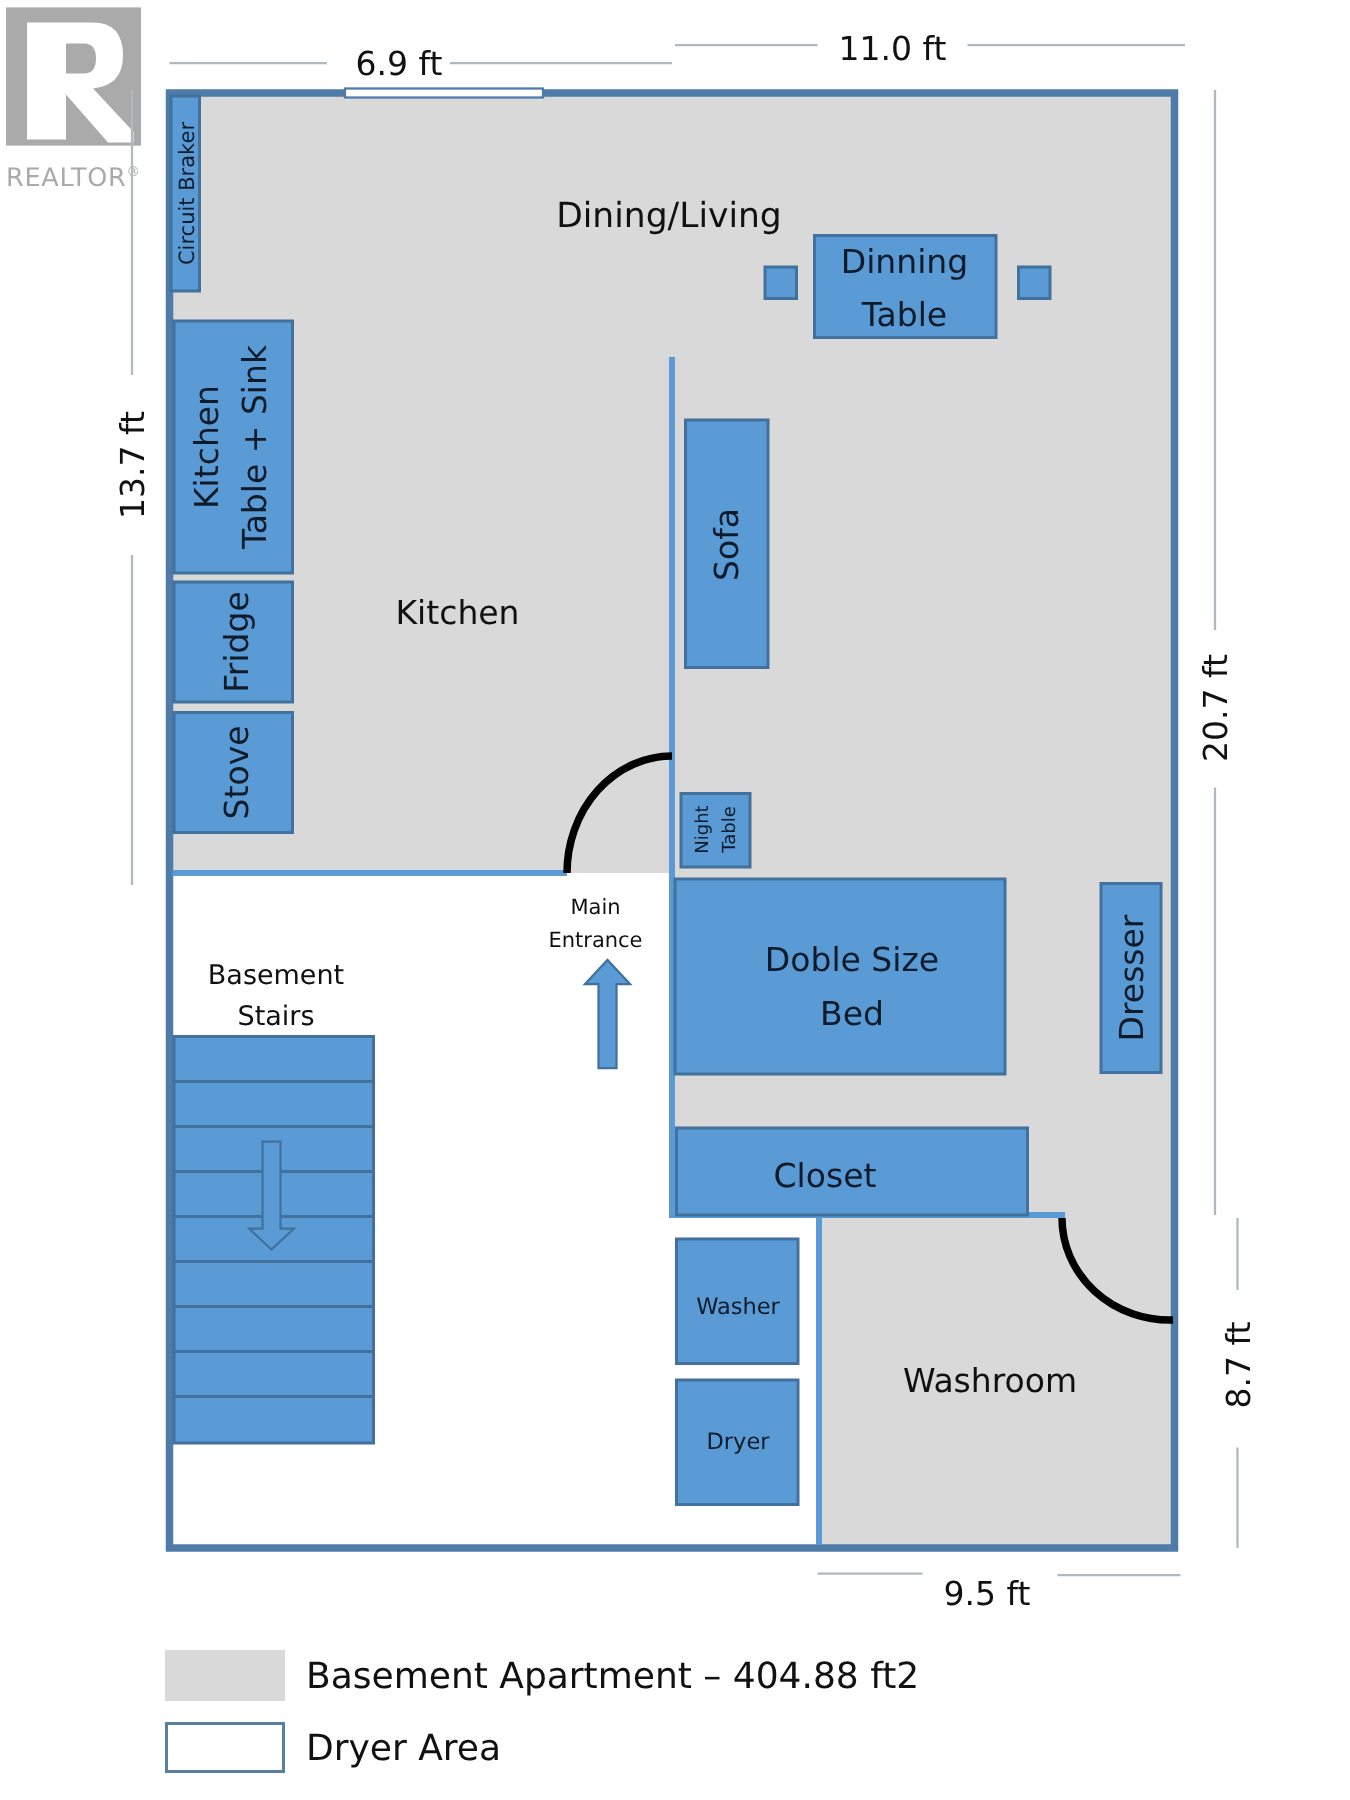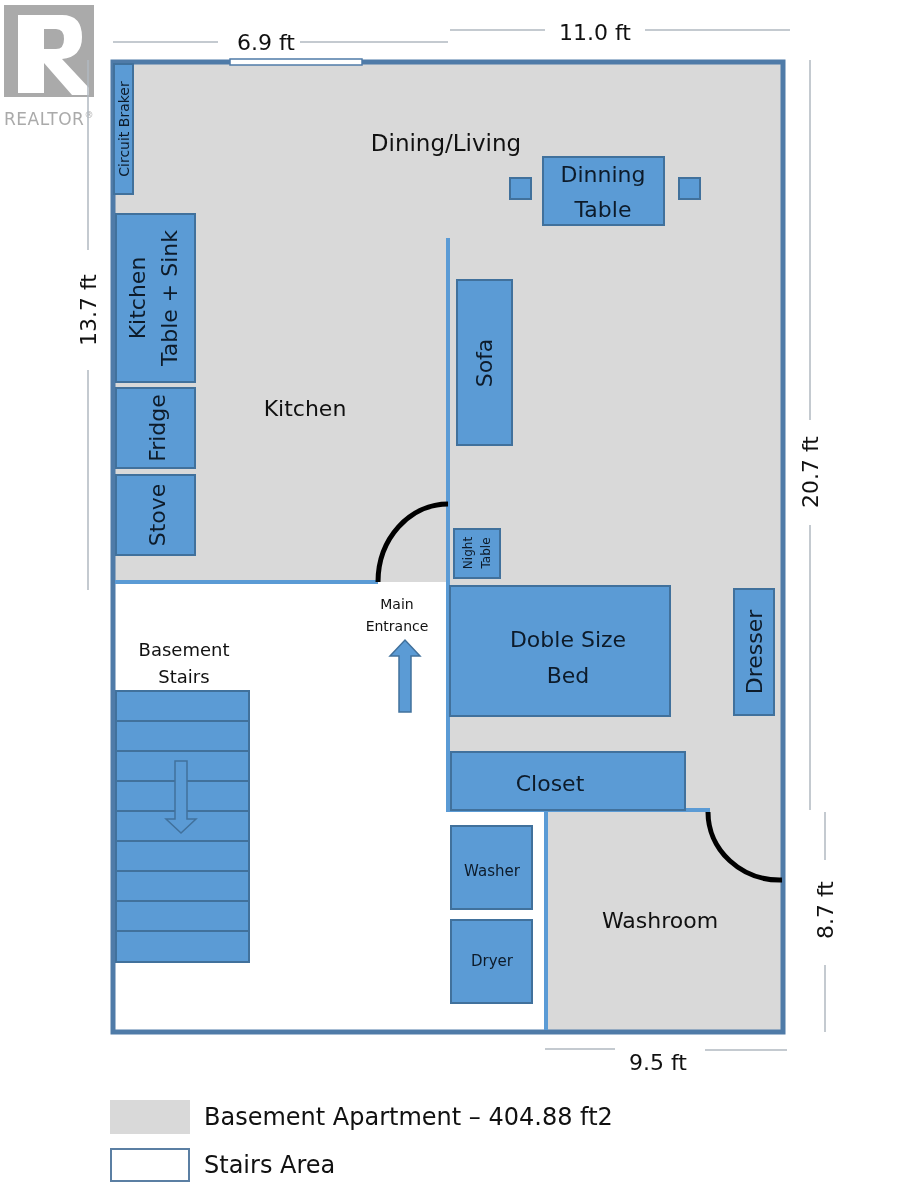--- a/index.html
+++ b/index.html
@@ -149,15 +149,15 @@
   </g>
 </svg>
 
 <div class="legend">
   <div class="legend-row">
     <div class="swatch gray"></div>
     <span class="legend-text">Basement Apartment – 404.88 ft2</span>
   </div>
   <div class="legend-row">
     <div class="swatch white"></div>
-    <span class="legend-text">Stairs Area</span>
+    <span class="legend-text">Dryer Area</span>
   </div>
 </div>
 
 </body></html>

